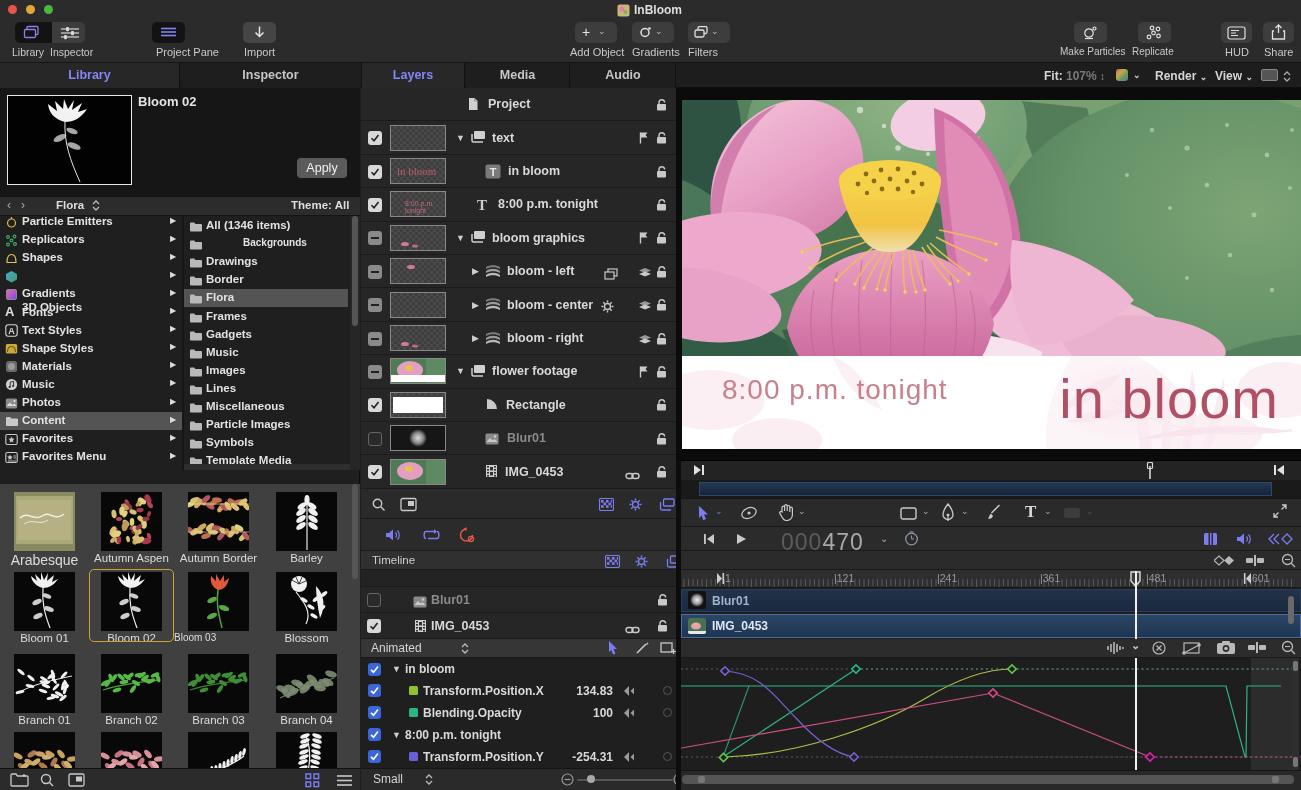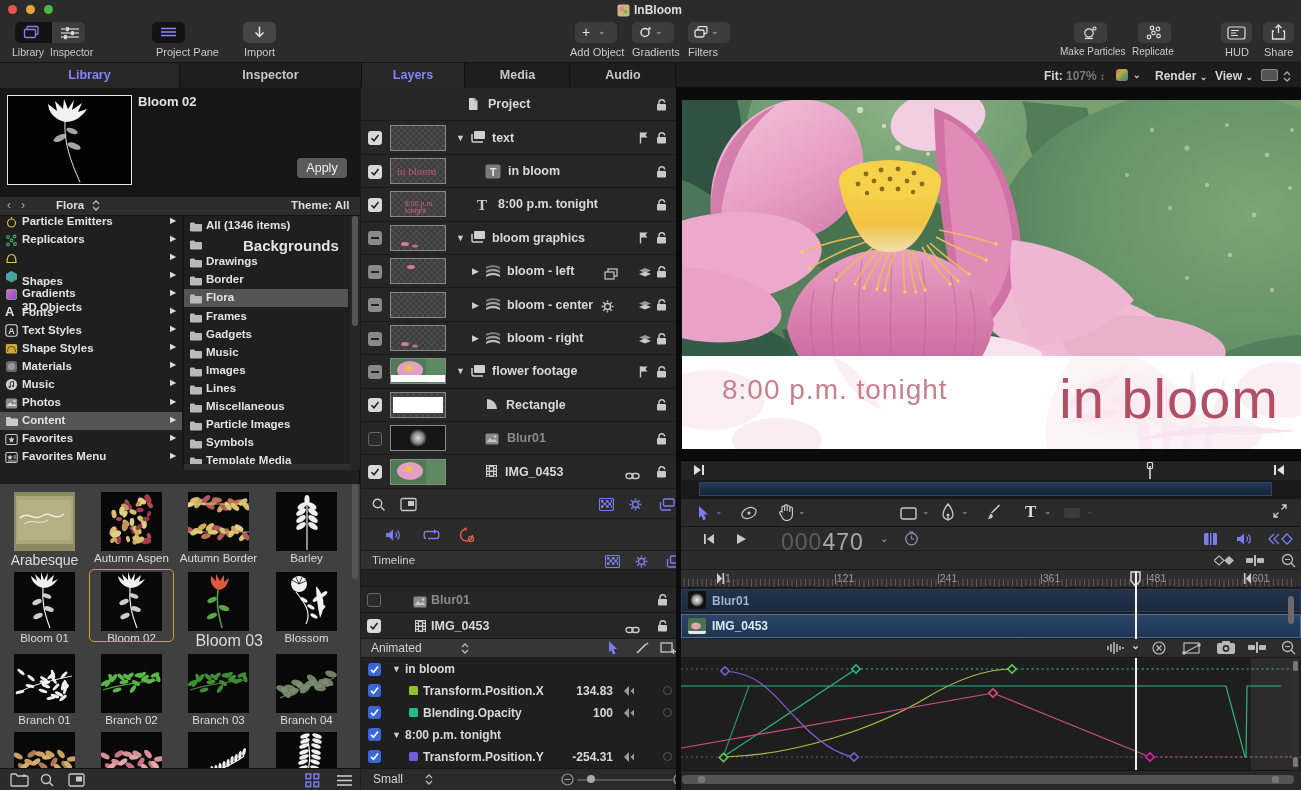--- a/index.html
+++ b/index.html
@@ -178,21 +178,21 @@
               <circle cx="3" cy="10.5" r="1.4"></circle>
               <circle cx="10" cy="10" r="1.4"></circle>
             </g>
           </svg></div>
 <div class="abs" style="left:22px;top:17.1px;color:#e2e2e2;font-size:11.5px;font-weight:bold;">Replicators</div>
 <div class="abs" style="left:170px;top:17.6px;color:#ddd;font-size:8px;">▶</div>
 <div class="abs" style="left:0;top:32.7px;width:182px;height:18px;"></div>
 <div class="abs" style="left:5px;top:34.7px;width:14px;height:14px;"><svg width="13" height="13" viewBox="0 0 13 13">
             <path d="M2 10.5 C2 5 4 2.5 6.5 2.5 C9 2.5 11 5 11 10.5 Z" fill="none" stroke="#d8c84a" stroke-width="1.2"></path>
           </svg></div>
-<div class="abs" style="left:22px;top:35.2px;color:#e2e2e2;font-size:11.5px;font-weight:bold;margin-top:24px;">Shapes</div>
+<div class="abs" style="left:22px;top:35.2px;color:#e2e2e2;font-size:11.5px;font-weight:bold;">Shapes</div>
 <div class="abs" style="left:170px;top:35.7px;color:#ddd;font-size:8px;">▶</div>
 <div class="abs" style="left:0;top:50.8px;width:182px;height:18px;"></div>
 <div class="abs" style="left:5px;top:52.8px;width:14px;height:14px;"><svg width="13" height="13" viewBox="0 0 13 13">
             <defs>
               <linearGradient id="cg" x1="0" y1="0" x2="1" y2="1">
                 <stop offset="0" stop-color="#4aa8d8"></stop>
                 <stop offset="1" stop-color="#3f9e68"></stop>
               </linearGradient>
             </defs>
             <path d="M6.5 1 L12 4 L12 9.5 L6.5 12.5 L1 9.5 L1 4 Z" fill="url(#cg)"></path>
@@ -282,21 +282,21 @@
 <div class="abs" style="left:170px;top:234.8px;color:#ddd;font-size:8px;">▶</div>
 <div class="abs" style="left:184px;top:0.5px;width:164px;height:18px;"></div>
 <div class="abs" style="left:189px;top:3.0px;width:14px;height:13px;"><svg width="14" height="12" viewBox="0 0 14 12">
             <path d="M1 2.5 a1 1 0 0 1 1-1 h3.2 l1.2 1.4 H12 a1 1 0 0 1 1 1 V9.5 a1 1 0 0 1 -1 1 H2 a1 1 0 0 1 -1 -1 Z" fill="#b9b9b9"></path>
           </svg></div>
 <div class="abs" style="left:206px;top:3.0px;color:#e2e2e2;font-size:11.5px;font-weight:bold;">All (1346 items)</div>
 <div class="abs" style="left:184px;top:18.6px;width:164px;height:18px;"></div>
 <div class="abs" style="left:189px;top:21.1px;width:14px;height:13px;"><svg width="14" height="12" viewBox="0 0 14 12">
             <path d="M1 2.5 a1 1 0 0 1 1-1 h3.2 l1.2 1.4 H12 a1 1 0 0 1 1 1 V9.5 a1 1 0 0 1 -1 1 H2 a1 1 0 0 1 -1 -1 Z" fill="#b9b9b9"></path>
           </svg></div>
-<div class="abs" style="left:206px;top:21.1px;color:#e2e2e2;font-size:15px;font-weight:bold;padding-left:37px;">Backgrounds</div>
+<div class="abs" style="left:206px;top:21.1px;color:#e2e2e2;font-size:10px;font-weight:bold;padding-left:37px;">Backgrounds</div>
 <div class="abs" style="left:184px;top:36.7px;width:164px;height:18px;"></div>
 <div class="abs" style="left:189px;top:39.2px;width:14px;height:13px;"><svg width="14" height="12" viewBox="0 0 14 12">
             <path d="M1 2.5 a1 1 0 0 1 1-1 h3.2 l1.2 1.4 H12 a1 1 0 0 1 1 1 V9.5 a1 1 0 0 1 -1 1 H2 a1 1 0 0 1 -1 -1 Z" fill="#b9b9b9"></path>
           </svg></div>
 <div class="abs" style="left:206px;top:39.2px;color:#e2e2e2;font-size:11.5px;font-weight:bold;">Drawings</div>
 <div class="abs" style="left:184px;top:54.8px;width:164px;height:18px;"></div>
 <div class="abs" style="left:189px;top:57.3px;width:14px;height:13px;"><svg width="14" height="12" viewBox="0 0 14 12">
             <path d="M1 2.5 a1 1 0 0 1 1-1 h3.2 l1.2 1.4 H12 a1 1 0 0 1 1 1 V9.5 a1 1 0 0 1 -1 1 H2 a1 1 0 0 1 -1 -1 Z" fill="#b9b9b9"></path>
           </svg></div>
 <div class="abs" style="left:206px;top:57.3px;color:#e2e2e2;font-size:11.5px;font-weight:bold;">Border</div>
@@ -479,21 +479,21 @@
 </svg></div>
 <div class="abs" style="left:87px;top:148px;width:89px;text-align:center;color:#dcdcdc;font-size:11.5px;">Bloom 02</div>
 <div class="abs" style="left:89px;top:85px;width:85px;height:73px;border:1.5px solid #c9a232;border-radius:5px;"></div>
 <div class="abs" style="left:188px;top:88px;width:61px;height:59px;background:#080808;overflow:hidden;"><svg width="61" height="59" viewBox="0 0 61 59">
 <path d="M34 56 C30 40 28 30 30 18" stroke="#4f9e3f" stroke-width="1.6" fill="none"></path>
 <ellipse cx="24" cy="44" rx="5.5" ry="2.6" fill="#57a945" transform="rotate(-25 24 44)"></ellipse>
 <ellipse cx="36" cy="36" rx="5.5" ry="2.6" fill="#57a945" transform="rotate(20 36 36)"></ellipse>
 <ellipse cx="24" cy="28" rx="5" ry="2.4" fill="#57a945" transform="rotate(-25 24 28)"></ellipse>
 <path d="M30 18 C24 15 22 10 23 4 L28 9 L28 2 L32 9 L36 3 L36 10 L41 6 C40 13 36 18 30 18 Z" fill="#e0593d"></path>
 </svg></div>
-<div class="abs" style="left:174px;top:148px;width:89px;text-align:right;color:#dcdcdc;font-size:16px;">Bloom 03</div>
+<div class="abs" style="left:174px;top:148px;width:89px;text-align:left;color:#dcdcdc;font-size:10px;">Bloom 03</div>
 <div class="abs" style="left:276px;top:88px;width:61px;height:59px;background:#080808;overflow:hidden;"><svg width="61" height="59" viewBox="0 0 61 59">
 <circle cx="23" cy="12" r="8" fill="#f0f0f0"></circle>
 <path d="M23 12 l-9 -5 M23 12 l-4 -9 M23 12 l4 -9 M23 12 l9 -4" stroke="#111" stroke-width="0.8"></path>
 <path d="M20 20 C28 30 36 40 30 52" stroke="#f0f0f0" stroke-width="1.2" fill="none"></path>
 <path d="M40 14 C48 22 50 34 44 46 C42 36 40 24 40 14 Z" fill="#f0f0f0"></path>
 <g fill="#f0f0f0">
               <ellipse cx="28" cy="28" rx="4" ry="1.8" transform="rotate(30 28 28)"></ellipse>
               <ellipse cx="35" cy="35" rx="4" ry="1.8" transform="rotate(30 35 35)"></ellipse>
               <ellipse cx="40" cy="27" rx="4" ry="1.8" transform="rotate(-40 40 27)"></ellipse>
               <ellipse cx="46" cy="36" rx="4" ry="1.8" transform="rotate(-40 46 36)"></ellipse>

